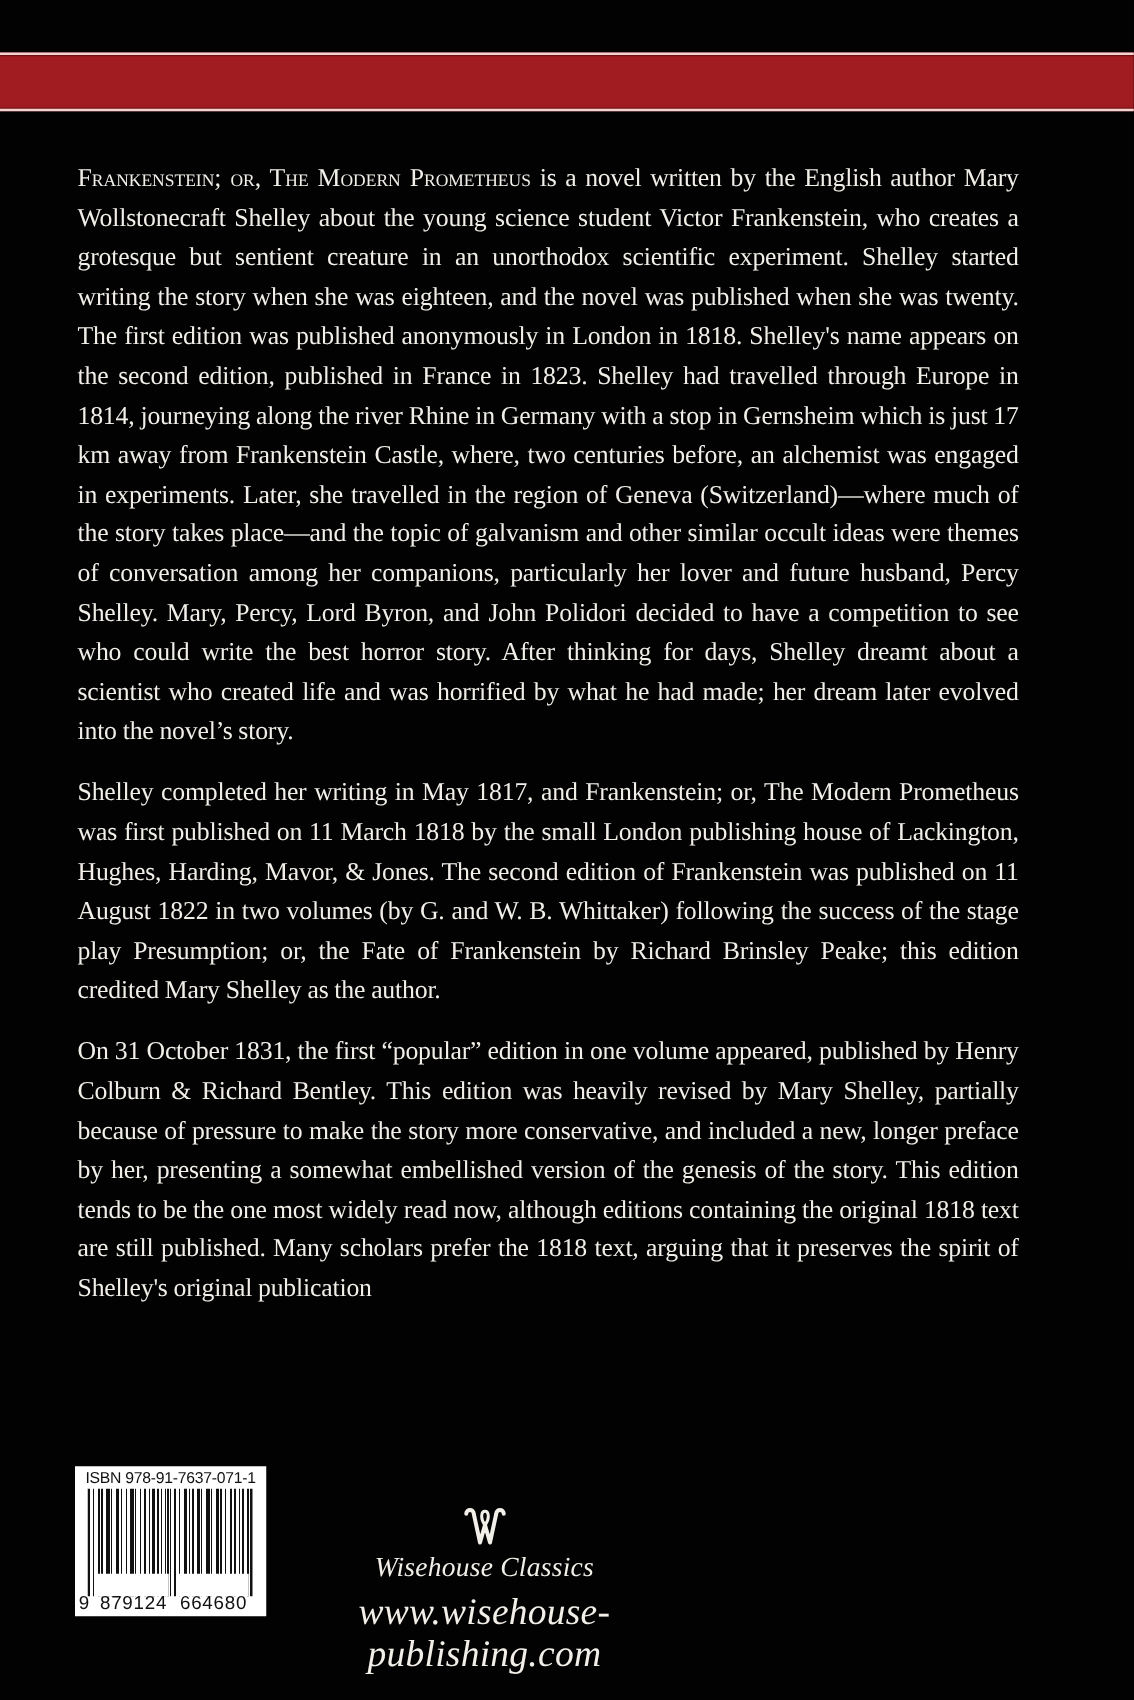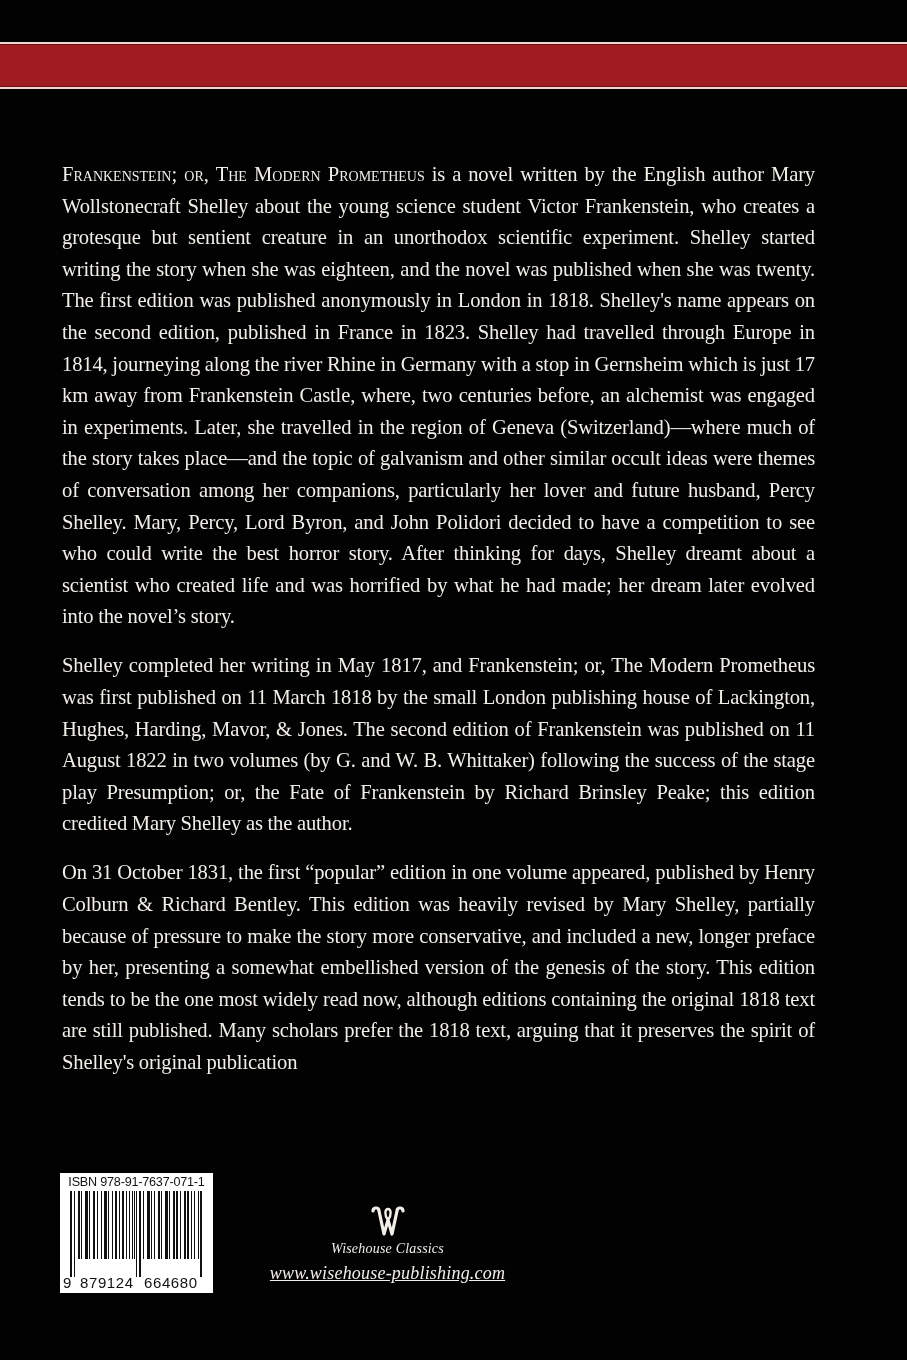--- a/index.html
+++ b/index.html
@@ -31,21 +31,20 @@
     .text-block {
       position: absolute;
       left: 62px;
       top: 128px;
       width: 753px;
       font-size: 20.6px;
       line-height: 31.6px;
       text-align: justify;
       letter-spacing: -0.15px;
       word-spacing: -0.3px;
-      margin-top: 31px;
     }
     .text-block p {
       margin: 0 0 17.5px 0;
       text-align: justify;
     }
     .sc {
       font-variant: small-caps;
       letter-spacing: 0;
     }
     .barcode-box {
@@ -120,33 +119,32 @@
     }
     .logo {
       display: block;
       margin: 0 auto;
       width: 36px;
       height: 34px;
     }
     .imprint {
       font-family: "Liberation Serif", "DejaVu Serif", serif;
       font-style: italic;
-      font-size: 14px;
+      font-size: 22px;
       margin-top: 2px;
       color: #f2efe9;
       letter-spacing: 0.2px;
     }
     .url {
       font-family: "Liberation Serif", "DejaVu Serif", serif;
       font-style: italic;
-      font-size: 18px;
+      font-size: 30px;
       margin-top: 6px;
       color: #f2efe9;
       letter-spacing: 0.2px;
-      text-decoration: underline;
     }
   </style>
 </head>
 <body>
 
 <div class="band"></div>
 
 <div class="text-block">
   <p><span class="sc">Frankenstein; or, The Modern Prometheus</span><span> is a novel written by the English author Mary Wollstonecraft Shelley about the young science student Victor Frankenstein, who creates a grotesque but sentient creature in an unorthodox scientific experiment. Shelley started writing the story when she was eighteen, and the novel was published when she was twenty. The first edition was published anonymously in London in 1818. Shelley's name appears on the second edition, published in France in 1823. Shelley had travelled through Europe in 1814, journeying along the river Rhine in Germany with a stop in Gernsheim which is just 17 km away from Frankenstein Castle, where, two centuries before, an alchemist was engaged in experiments. Later, she travelled in the region of Geneva (Switzerland)—where much of the story takes place—and the topic of galvanism and other similar occult ideas were themes of conversation among her companions, particularly her lover and future husband, Percy Shelley. Mary, Percy, Lord Byron, and John Polidori decided to have a competition to see who could write the best horror story. After thinking for days, Shelley dreamt about a scientist who created life and was horrified by what he had made; her dream later evolved into the novel’s story.</span></p>
   <p>Shelley completed her writing in May 1817, and Frankenstein; or, The Modern Prometheus was first published on 11 March 1818 by the small London publishing house of Lackington, Hughes, Harding, Mavor, &amp; Jones. The second edition of Frankenstein was published on 11 August 1822 in two volumes (by G. and W. B. Whittaker) following the success of the stage play Presumption; or, the Fate of Frankenstein by Richard Brinsley Peake; this edition credited Mary Shelley as the author.</p>

